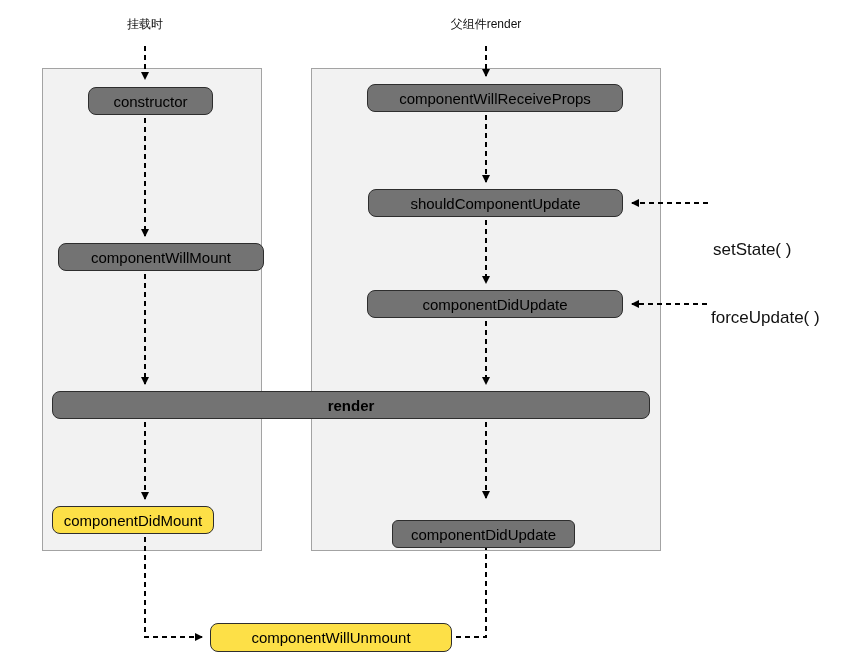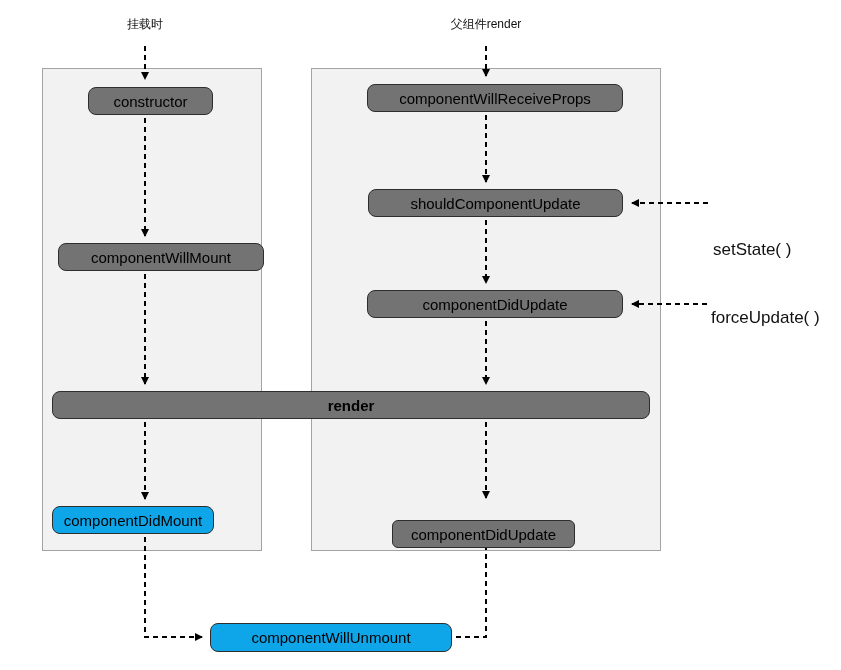--- a/index.html
+++ b/index.html
@@ -39,21 +39,21 @@
     border-radius: 8px;
     display: flex;
     align-items: center;
     justify-content: center;
     font-size: 15px;
     color: #000;
     white-space: nowrap;
     z-index: 3;
   }
   .node-blue  { background: #737373; }
-  .node-green { background: #0ea5e9; }
+  .node-green { background: #fde047; }
 
   .n-constructor        { left: 88px;  top: 87px;  width: 125px; }
   .n-willmount          { left: 58px;  top: 243px; width: 206px; }
   .n-didmount           { left: 52px;  top: 506px; width: 162px; }
   .n-willreceiveprops   { left: 367px; top: 84px;  width: 256px; }
   .n-shouldupdate       { left: 368px; top: 189px; width: 255px; }
   .n-willupdate         { left: 367px; top: 290px; width: 256px; }
   .n-render             { left: 52px;  top: 391px; width: 598px; font-weight: bold; }
   .n-didupdate          { left: 392px; top: 520px; width: 183px; border-radius: 6px; }
   .n-willunmount        { left: 210px; top: 623px; width: 242px; height: 29px; }

